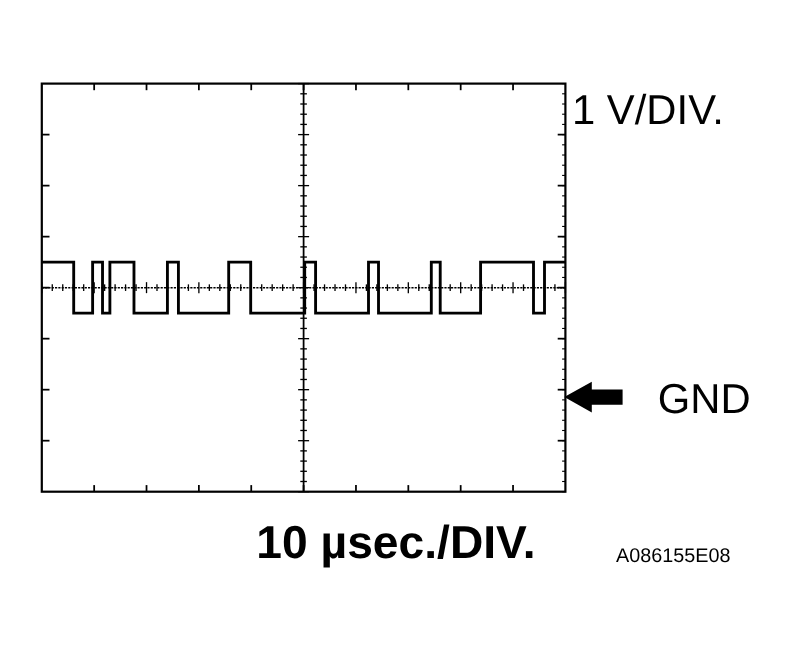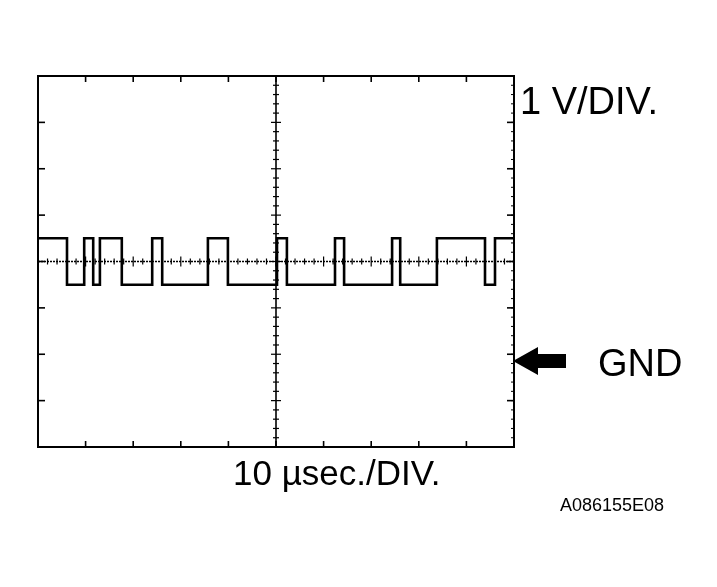--- a/index.html
+++ b/index.html
@@ -34,22 +34,23 @@
       font-size: 38px;
     }
     #gnd-label {
       left: 571px;
       top: 344px;
       font-size: 38px;
       margin-left: 27px;
     }
     #time-label {
       left: 233px;
-      top: 455px;
-      font-size: 35px;
+      top: 472px;
+      font-size: 42px;
+      font-weight: bold;
     }
     #figure-id {
       left: 560px;
       top: 496px;
       font-size: 18px;
       text-align: center;
     }
   </style>
 </head>
 <body>

